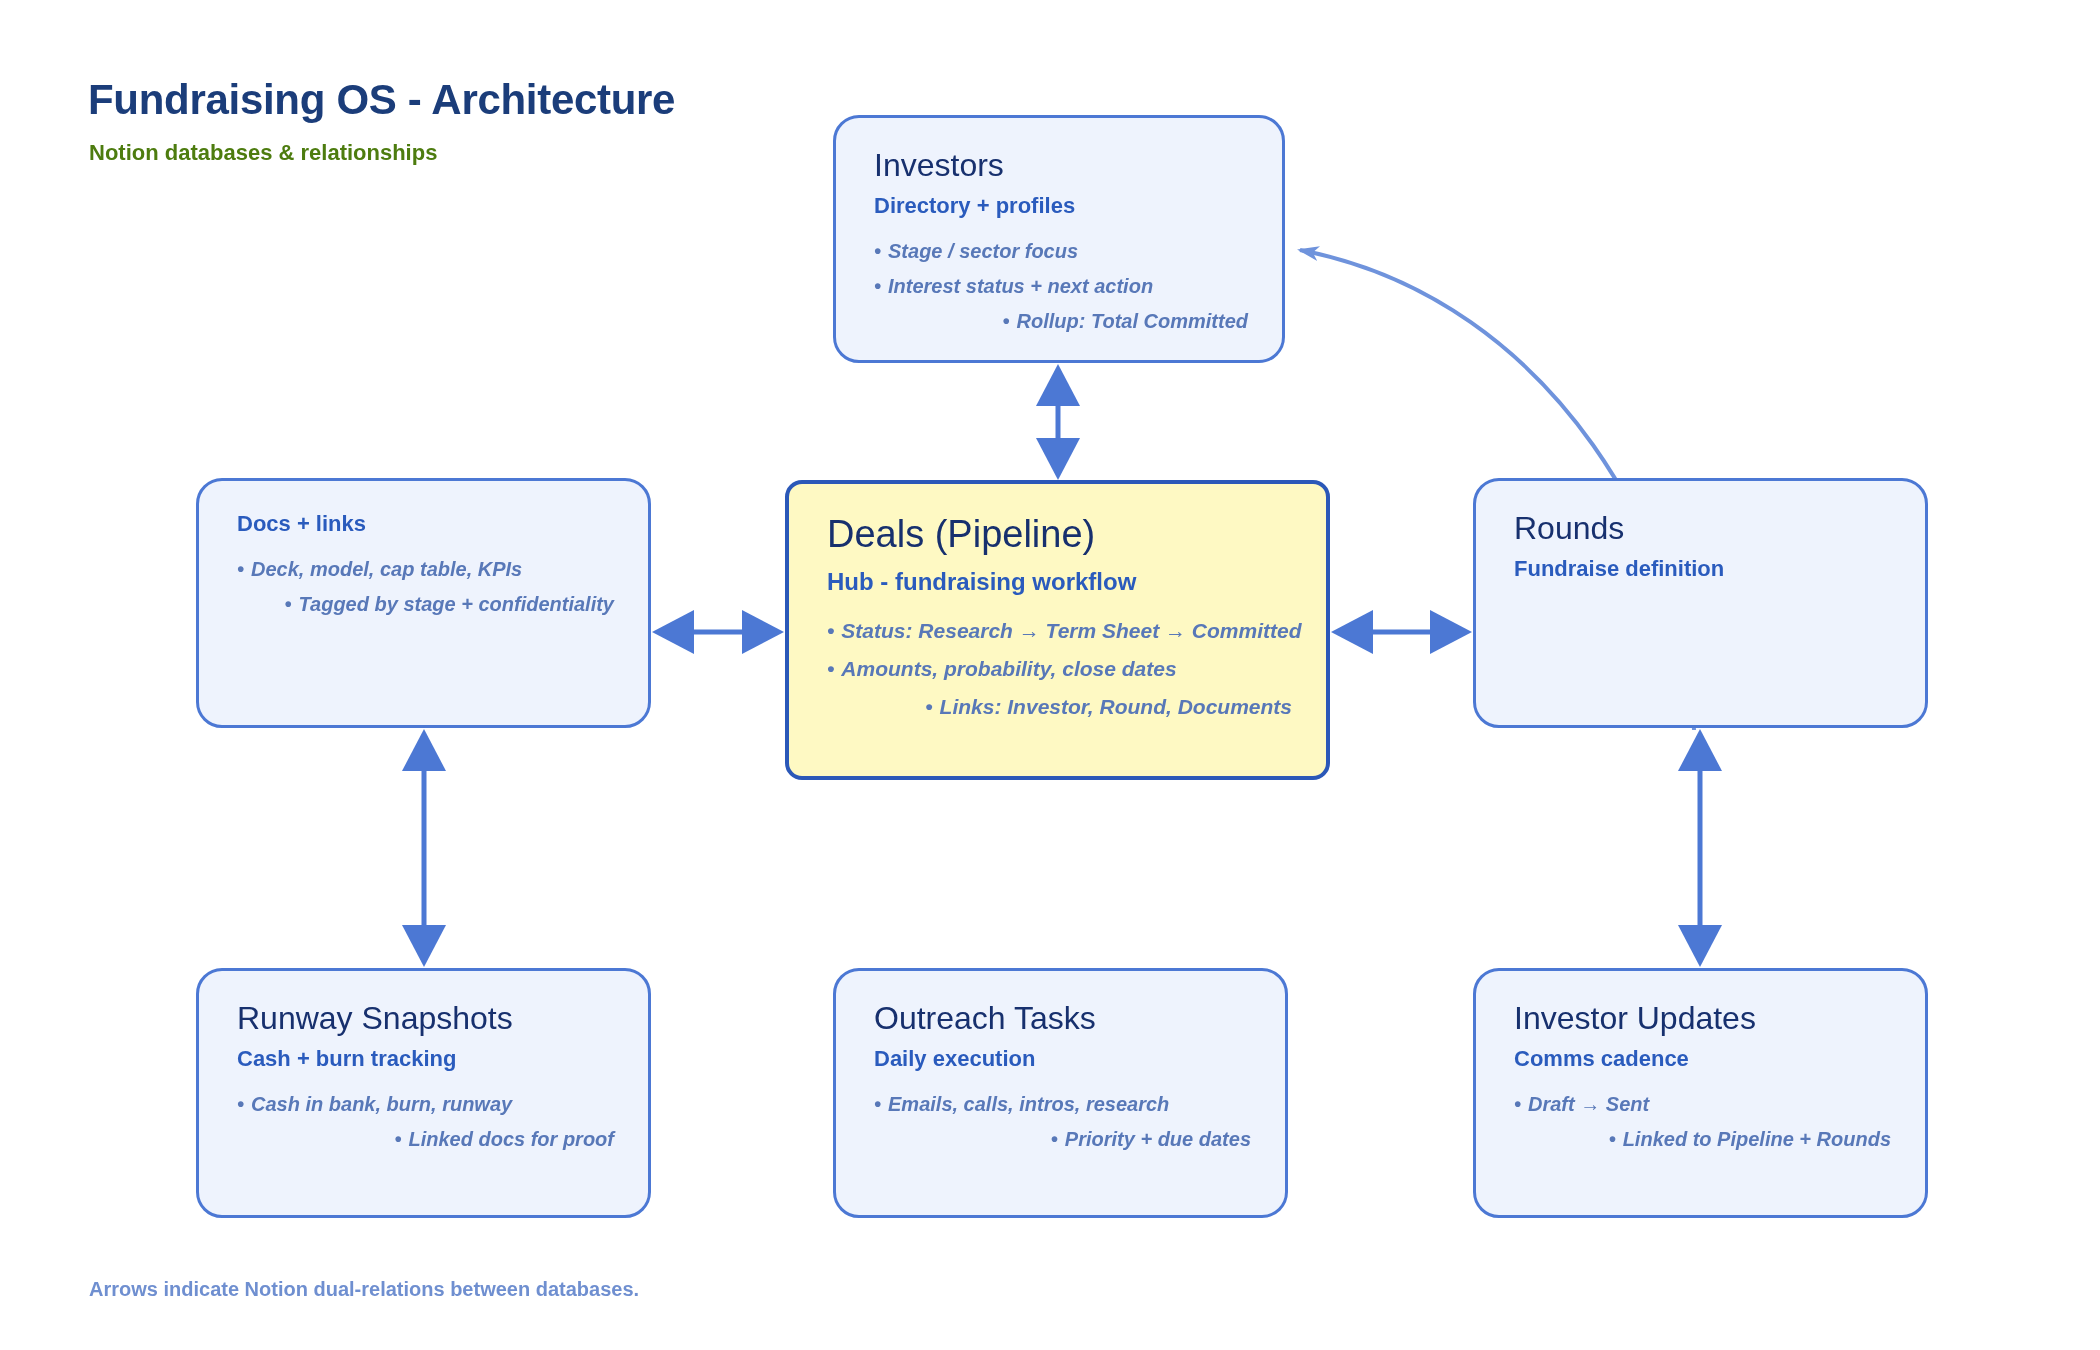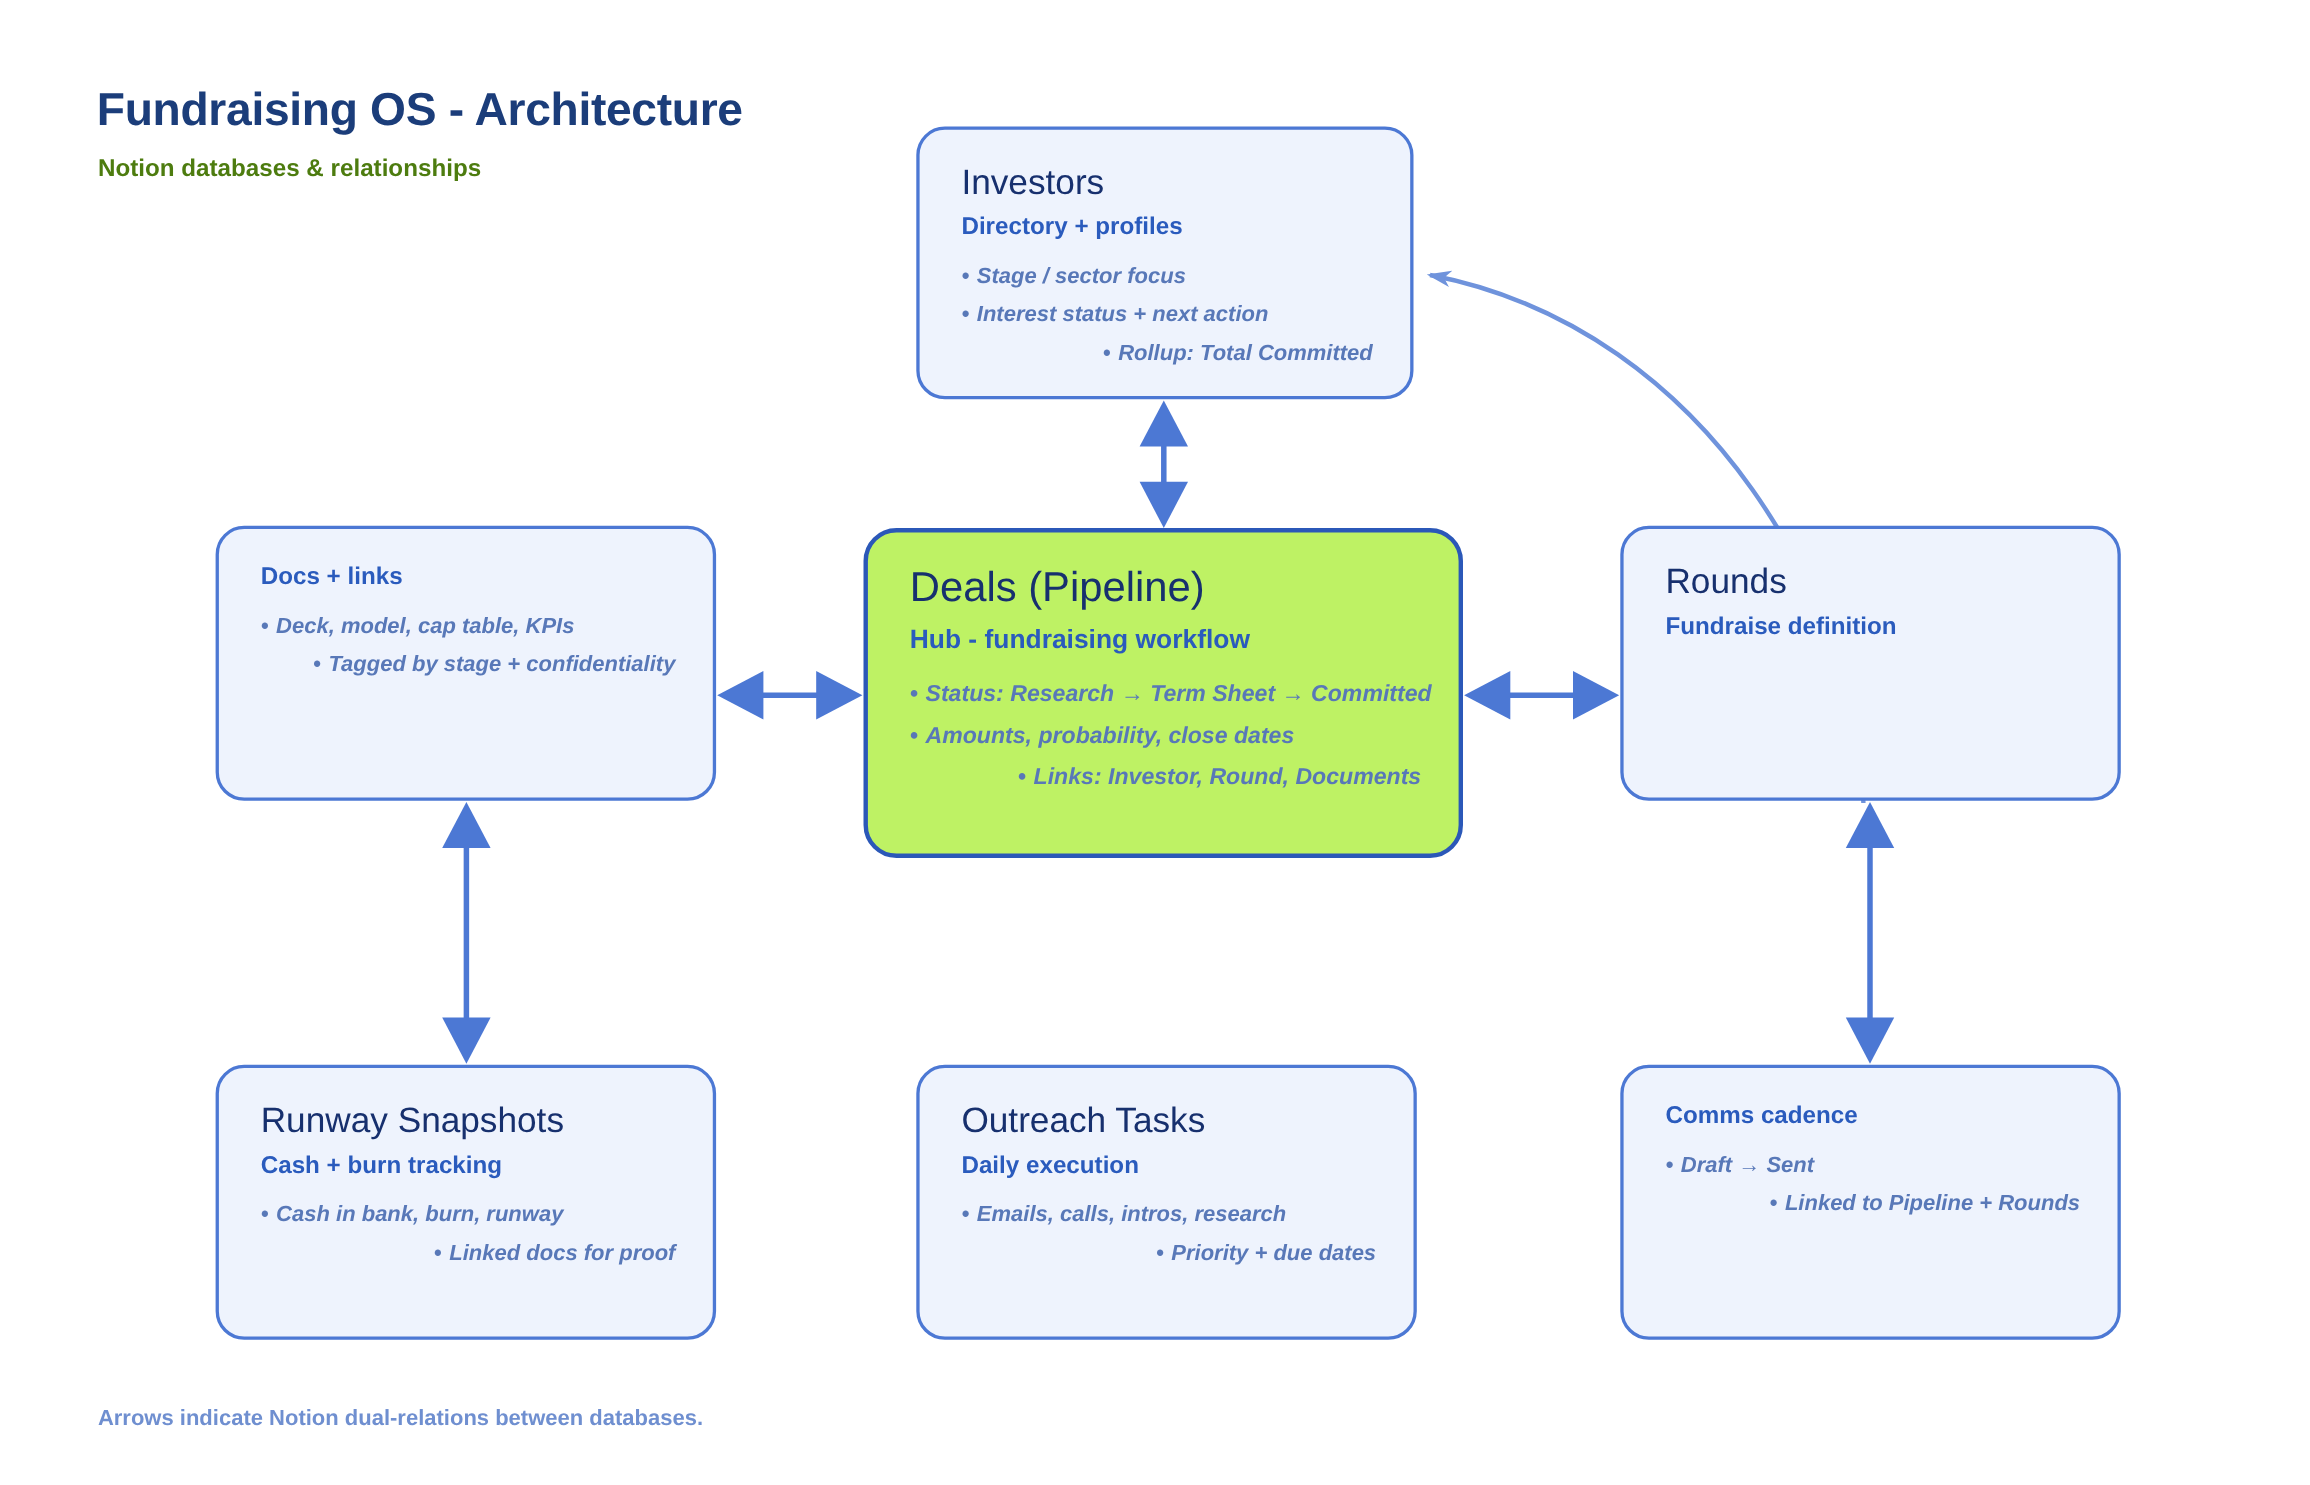--- a/index.html
+++ b/index.html
@@ -66,23 +66,23 @@
   
   .node {
     position: absolute;
     box-sizing: border-box;
     background: #eef3fd;
     border: 3px solid #4c78d4;
     border-radius: 26px;
     padding: 30px 34px 24px 38px;
   }
   .node.hub {
-    background: #bef264;
+    background: #fef9c3;
     border: 4px solid #2b58b8;
-    border-radius: 30px;
+    border-radius: 17px;
   }
   .node-title {
     font-size: 32px;
     font-weight: normal;
     color: #17306e;
     line-height: 1.1;
     margin: 0 0 10px 0;
     white-space: nowrap;
   }
   .node.hub .node-title {
@@ -228,20 +228,21 @@
   <div class="node" id="node-outreach">
     <div class="node-title">Outreach Tasks</div>
     <div class="node-subtitle">Daily execution</div>
     <ul class="node-bullets">
       <li><span class="bullet-dot">•</span><span>Emails, calls, intros, research</span></li>
       <li><span class="bullet-dot">•</span><span>Priority + due dates</span></li>
     </ul>
   </div>
 
   <div class="node" id="node-updates">
+    <div class="node-title">Investor Updates</div>
     <div class="node-subtitle">Comms cadence</div>
     <ul class="node-bullets">
       <li><span class="bullet-dot">•</span><span>Draft → Sent</span></li>
       <li><span class="bullet-dot">•</span><span>Linked to Pipeline + Rounds</span></li>
     </ul>
   </div>
 
   <div class="footer-note">Arrows indicate Notion dual-relations between databases.</div>
 
 </div>

